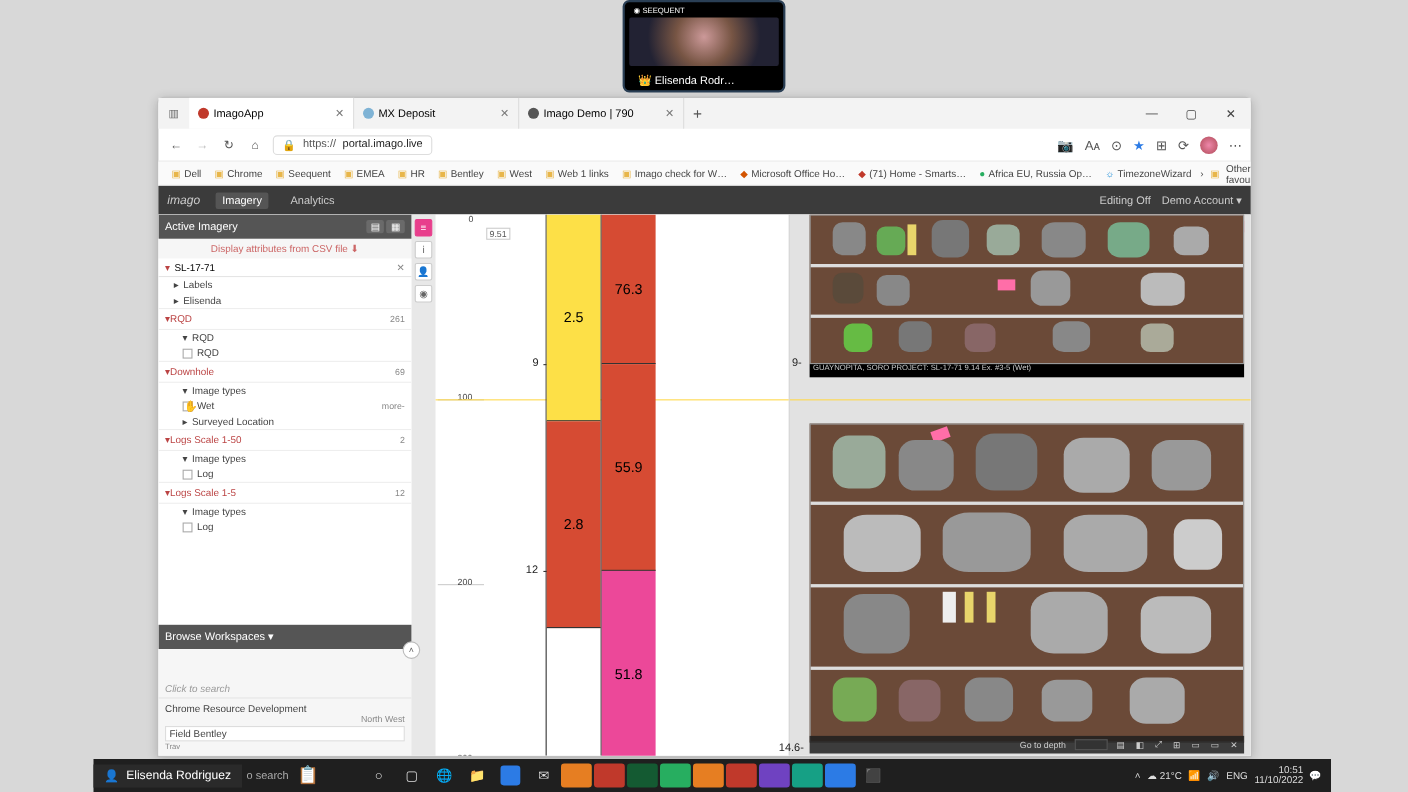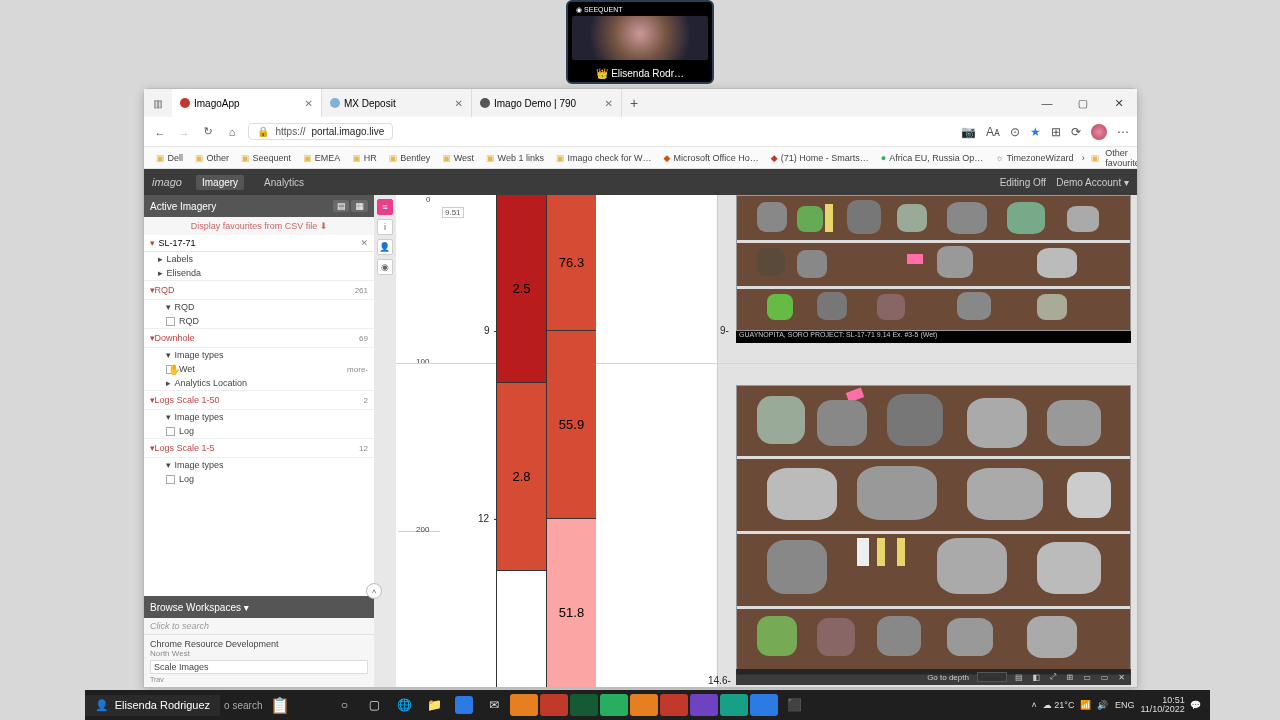--- a/index.html
+++ b/index.html
@@ -2,21 +2,21 @@
 <html><head>
 <meta charset="utf-8">
 <style>
 * { margin:0; padding:0; box-sizing:border-box; font-family:"Segoe UI",Arial,sans-serif; }
 body { width:1280px; height:720px; background:#d8d8d8; position:relative; overflow:hidden; }
 
 
 .vc-thumb { position:absolute; left:566px; top:0; width:148px; height:84px; background:#000; border:2px solid #2a3f55; border-radius:6px; z-index:50; color:#fff; font-size:8px; }
 .vc-brand { position:absolute; top:4px; left:8px; font-size:7px; }
 .vc-face { position:absolute; top:14px; left:4px; right:4px; bottom:22px; background:radial-gradient(circle at 50% 40%,#c99 0%,#754 35%,#223 70%); border-radius:2px; }
-.vc-name { position:absolute; bottom:2px; left:8px; right:8px; background:rgba(0,0,0,.6); font-size:10px; padding:1px 4px;text-align:center; }
+.vc-name { position:absolute; bottom:2px; left:8px; right:8px; background:rgba(0,0,0,.6); font-size:10px; padding:1px 4px; }
 
 
 .browser { position:absolute; left:143px; top:88px; width:995px; height:600px; background:#fff; border:1px solid #bbb; border-radius:6px 6px 0 0; display:flex; flex-direction:column; box-shadow:0 2px 10px rgba(0,0,0,.2); }
 .title-strip { height:28px; background:#f3f3f3; display:flex; align-items:center; font-size:10px; }
 .title-strip .tab-square { width:28px; display:flex; justify-content:center; color:#666; }
 .btab { display:flex; align-items:center; gap:4px; padding:0 8px; height:100%; border-right:1px solid #ddd; min-width:150px; }
 .btab.active { background:#fff; }
 .btab .fav { width:10px; height:10px; border-radius:50%; }
 .btab .close { margin-left:auto; color:#777; cursor:pointer; }
 .newtab { padding:0 8px; color:#555; font-size:14px; }
@@ -53,24 +53,24 @@
 .drill { font-size:9px; padding:3px 6px; border-bottom:1px solid #e3e3e3; display:flex; align-items:center; gap:4px; background:#fff;}
 .drill .close{ margin-left:auto; color:#888;}
 .tree { flex:1; overflow:auto; font-size:9px; color:#444; background:#fff;}
 .tree .node { padding:2px 6px 2px 14px; display:flex; align-items:center; gap:4px;}
 .tree .section { padding:4px 6px; border-top:1px solid #eee; border-bottom:1px solid #eee; color:#b44; display:flex; align-items:center;}
 .tree .section .badge { margin-left:auto; color:#888; font-size:8px;}
 .tree .sub { padding:2px 6px 2px 22px; display:flex; align-items:center; gap:4px;}
 .tree .sub .box { width:9px; height:9px; border:1px solid #aaa; }
 .tree .sub .more { margin-left:auto; color:#888; font-size:8px;}
 .workspaces-head { height:22px; background:#555; color:#fff; font-size:10px; padding:0 6px; display:flex; align-items:center; gap:6px;}
-.ws-search { font-size:9px; padding:3px 6px; color:#999; font-style:italic; border-bottom:1px solid #e4e4e4;}
+.ws-search { font-size:9px; padding:3px 6px; color:#999; font-style:italic; border-bottom:1px solid #e4e4e4;margin-top:28px;}
 .ws-body { font-size:9px; padding:4px 6px; color:#444;}
 .ws-body .proj { font-size:9px; }
-.ws-body .region { color:#888; font-size:8px;}
+.ws-body .region { color:#888; font-size:8px;text-align:right;}
 .ws-body .field { border:1px solid #ddd; padding:1px 3px; margin-top:2px; background:#fff;}
 .ws-body .tiny{ font-size:7px; color:#888; padding-top:2px;}
 
 .scrollbubble{ position:absolute; width:16px; height:16px; border-radius:50%; background:#fff; border:1px solid #bbb; font-size:8px; display:flex;align-items:center;justify-content:center; color:#666;}
 
 .toolcol { width:22px; background:#e8e8e8; display:flex; flex-direction:column; gap:4px; padding-top:4px; align-items:center;}
 .toolcol span{ width:16px; height:16px; background:#fff; border:1px solid #ccc; border-radius:2px; font-size:9px; display:flex; align-items:center; justify-content:center; color:#666;}
 .toolcol span.active{ background:#e83e8c; color:#fff; border-color:#e83e8c;}
 
 .chartpane { width:322px; position:relative; background:#fff; border-right:1px solid #ccc;}
@@ -173,21 +173,21 @@
     </div>
   </div>
 
   <div class="bm">
     <span class="item">
         <span class="folder">▣</span>
         <span>Dell</span>
       </span>
     <span class="item">
         <span class="folder">▣</span>
-        <span>Other</span>
+        <span>Chrome</span>
       </span>
     <span class="item">
         <span class="folder">▣</span>
         <span>Seequent</span>
       </span>
     <span class="item">
         <span class="folder">▣</span>
         <span>EMEA</span>
       </span>
     <span class="item">
@@ -246,21 +246,21 @@
   <div class="appbody">
 
     <div class="leftpane" style="position:relative">
       <div class="panel-head">
         <span>Active Imagery</span>
         <div class="btns">
             <span>▤</span>
             <span>▦</span>
           </div>
       </div>
-      <div class="csv">Display favourites from CSV file ⬇</div>
+      <div class="csv">Display attributes from CSV file ⬇</div>
       <div class="drill">
         <span style="color:#b44">▾</span>
           <span>SL-17-71</span>
         <span class="close">✕</span>
       </div>
       <div class="tree">
         <div class="node">▸ <span>Labels</span></div>
         <div class="node">▸ <span>Elisenda</span></div>
 
         <div class="section">
@@ -280,21 +280,21 @@
             <span class="badge">69</span>
           </div>
         <div class="sub">▾ <span>Image types</span></div>
         <div class="sub">
             <span class="box" style="position:relative">
               <span style="position:absolute;left:1px;top:-2px;color:#c66;font-size:10px">✋</span>
             </span>
             <span>Wet</span>
             <span class="more">more-</span>
           </div>
-        <div class="sub">▸ <span>Analytics Location</span></div>
+        <div class="sub">▸ <span>Surveyed Location</span></div>
 
         <div class="section">
             <span>▾ </span>
             <span>Logs Scale 1-50</span>
             <span class="badge">2</span>
           </div>
         <div class="sub">▾ <span>Image types</span></div>
         <div class="sub">
             <span class="box"></span>
             <span>Log</span>
@@ -312,21 +312,21 @@
           </div>
       </div>
       <div class="scrollbubble" style="right:-8px; top:388px;">˄</div>
       <div class="workspaces-head">
           <span>Browse Workspaces   ▾</span>
         </div>
       <div class="ws-search"><span>Click to search</span></div>
       <div class="ws-body">
         <div class="proj">Chrome Resource Development</div>
         <div class="region">North West</div>
-        <div class="field">Scale Images</div>
+        <div class="field">Field Bentley</div>
         <div class="tiny">Trav</div>
       </div>
     </div>
 
     <div class="toolcol">
       <span class="active">≡</span>
       <span>i</span>
       <span>👤</span>
       <span>◉</span>
     </div>
@@ -343,27 +343,27 @@
       <div class="bubble9-51" style="top:12px; left:46px">9.51</div>
       <div class="yellowline" style="top:168px"></div>
 
       <div class="majortick" style="top:130px; left:88px">9</div>
       <div style="position:absolute;top:136px;left:98px;width:6px;height:1px;background:#333"></div>
       <div class="majortick" style="top:318px; left:82px">12</div>
       <div style="position:absolute;top:324px;left:98px;width:6px;height:1px;background:#333"></div>
 
       <div class="bars-wrap">
         <div class="col">
-          <div class="cell" style="height:188px;background:#b91c1c">2.5</div>
+          <div class="cell" style="height:188px;background:#fde047">2.5</div>
           <div class="cell" style="height:188px;background:#d64b33">2.8</div>
         </div>
         <div class="col">
           <div class="cell" style="height:136px;background:#d64b33">76.3</div>
           <div class="cell" style="height:188px;background:#d64b33">55.9</div>
-          <div class="cell" style="height:188px;background:#fca5a5">51.8</div>
+          <div class="cell" style="height:188px;background:#ec4899">51.8</div>
         </div>
       </div>
     </div>
 
     <div class="imgpane">
       <div class="magenta-btn"><span style="color:#fff;font-size:9px;padding-left:20px">▣</span></div>
 
       <div class="depth" style="top:130px; left:2px"><span>9</span>-</div>
       <div class="depth" style="top:480px; left:-10px"><span>14.6</span>-</div>
 

